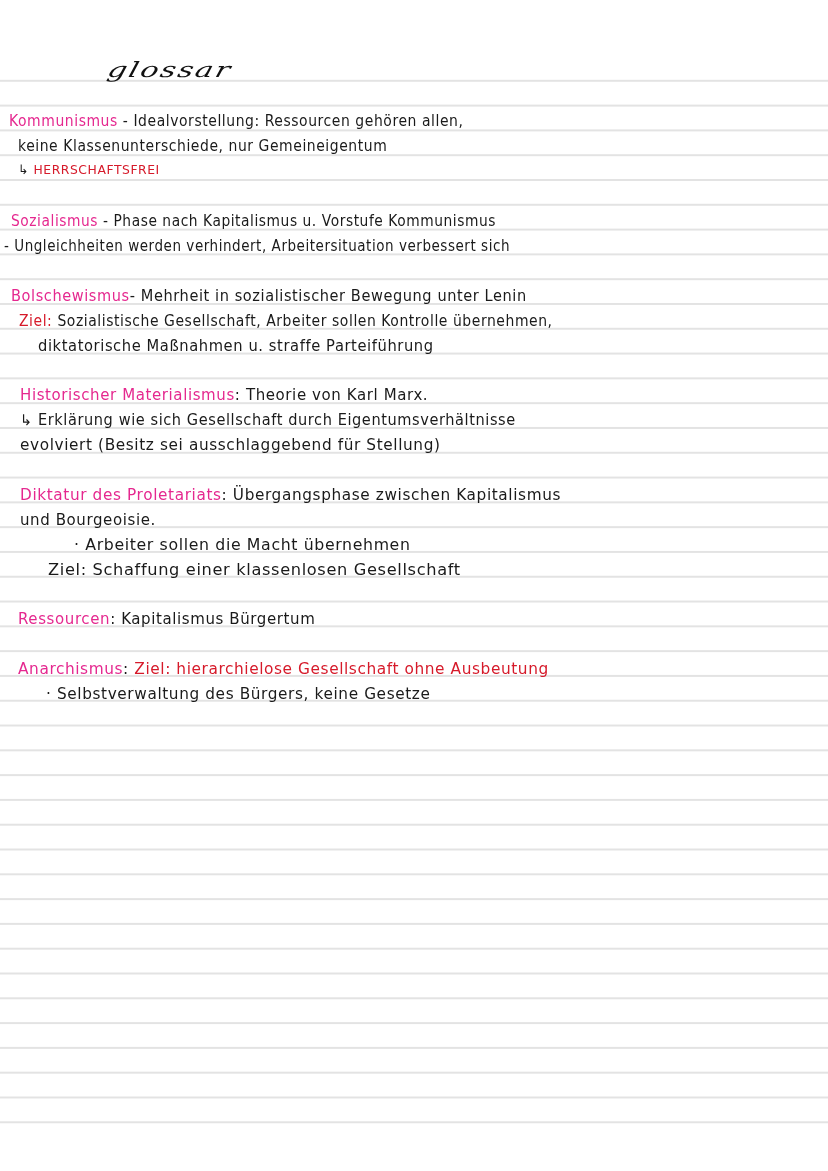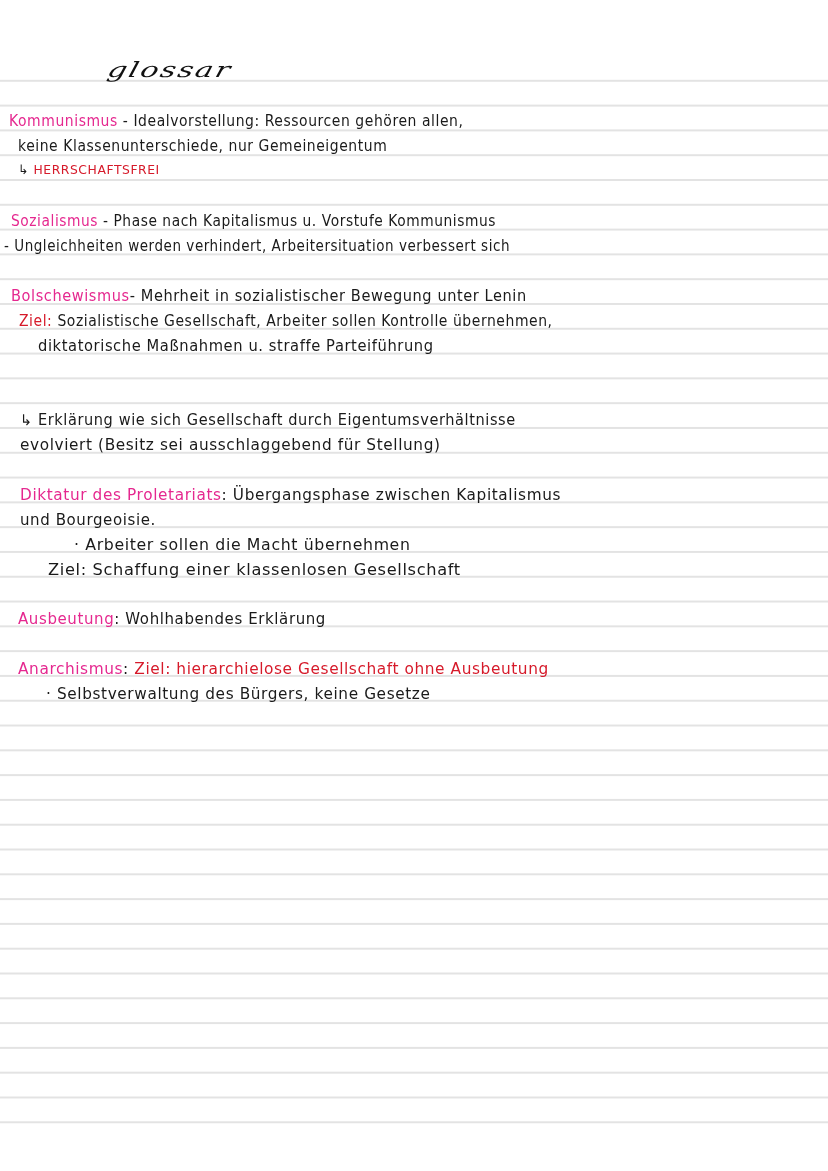--- a/index.html
+++ b/index.html
@@ -65,20 +65,23 @@
   <div class="hw" style="left:11px; top:287px; transform:scaleX(0.97);">
     <span class="term">Bolschewismus</span><span class="black">- </span><span class="black">Mehrheit in sozialistischer Bewegung unter Lenin</span>
   </div>
   <div class="hw" style="left:19px; top:312px; transform:scaleX(0.93);">
     <span class="red">Ziel:</span><span class="black"> Sozialistische Gesellschaft, Arbeiter sollen Kontrolle übernehmen,</span>
   </div>
   <div class="hw" style="left:38px; top:337px; transform:scaleX(0.98);">
     <span>diktatorische Maßnahmen u. straffe Parteiführung</span>
   </div>
 
+  <div class="hw" style="left:20px; top:386px; transform:scaleX(1.0);">
+    <span class="term">Historischer Materialismus</span><span class="black">: </span><span class="black">Theorie von Karl Marx.</span>
+  </div>
   <div class="hw" style="left:20px; top:411px; transform:scaleX(0.97);">
     <span>↳ Erklärung wie sich Gesellschaft durch Eigentumsverhältnisse</span>
   </div>
   <div class="hw" style="left:20px; top:436px; transform:scaleX(1.02);">
     <span>evolviert (Besitz sei ausschlaggebend für Stellung)</span>
   </div>
 
   <div class="hw" style="left:20px; top:486px; transform:scaleX(1.02);">
     <span class="term">Diktatur des Proletariats</span><span class="black">: </span><span class="black">Übergangsphase zwischen Kapitalismus</span>
   </div>
@@ -86,21 +89,21 @@
     <span>und Bourgeoisie.</span>
   </div>
   <div class="hw" style="left:74px; top:536px; transform:scaleX(1.05);">
     <span>· Arbeiter sollen die Macht übernehmen</span>
   </div>
   <div class="hw" style="left:48px; top:561px; transform:scaleX(1.08);">
     <span>Ziel: Schaffung einer klassenlosen Gesellschaft</span>
   </div>
 
   <div class="hw" style="left:18px; top:610px; transform:scaleX(1.0);">
-    <span class="term">Ausbeutung</span><span class="black">: </span><span class="black">Wohlhabendes Erklärung</span>
+    <span class="term">Ressourcen</span><span class="black">: </span><span class="black">Kapitalismus Bürgertum</span>
   </div>
 
   <div class="hw" style="left:18px; top:660px; font-size:16px; transform:scaleX(0.96);">
     <span class="term">Anarchismus</span><span class="black">: </span><span class="red">Ziel:</span><span class="red"> hierarchielose Gesellschaft ohne Ausbeutung</span>
   </div>
   <div class="hw" style="left:46px; top:685px; transform:scaleX(1.02);">
     <span>· Selbstverwaltung des Bürgers, keine Gesetze</span>
   </div>
 
 </div>

